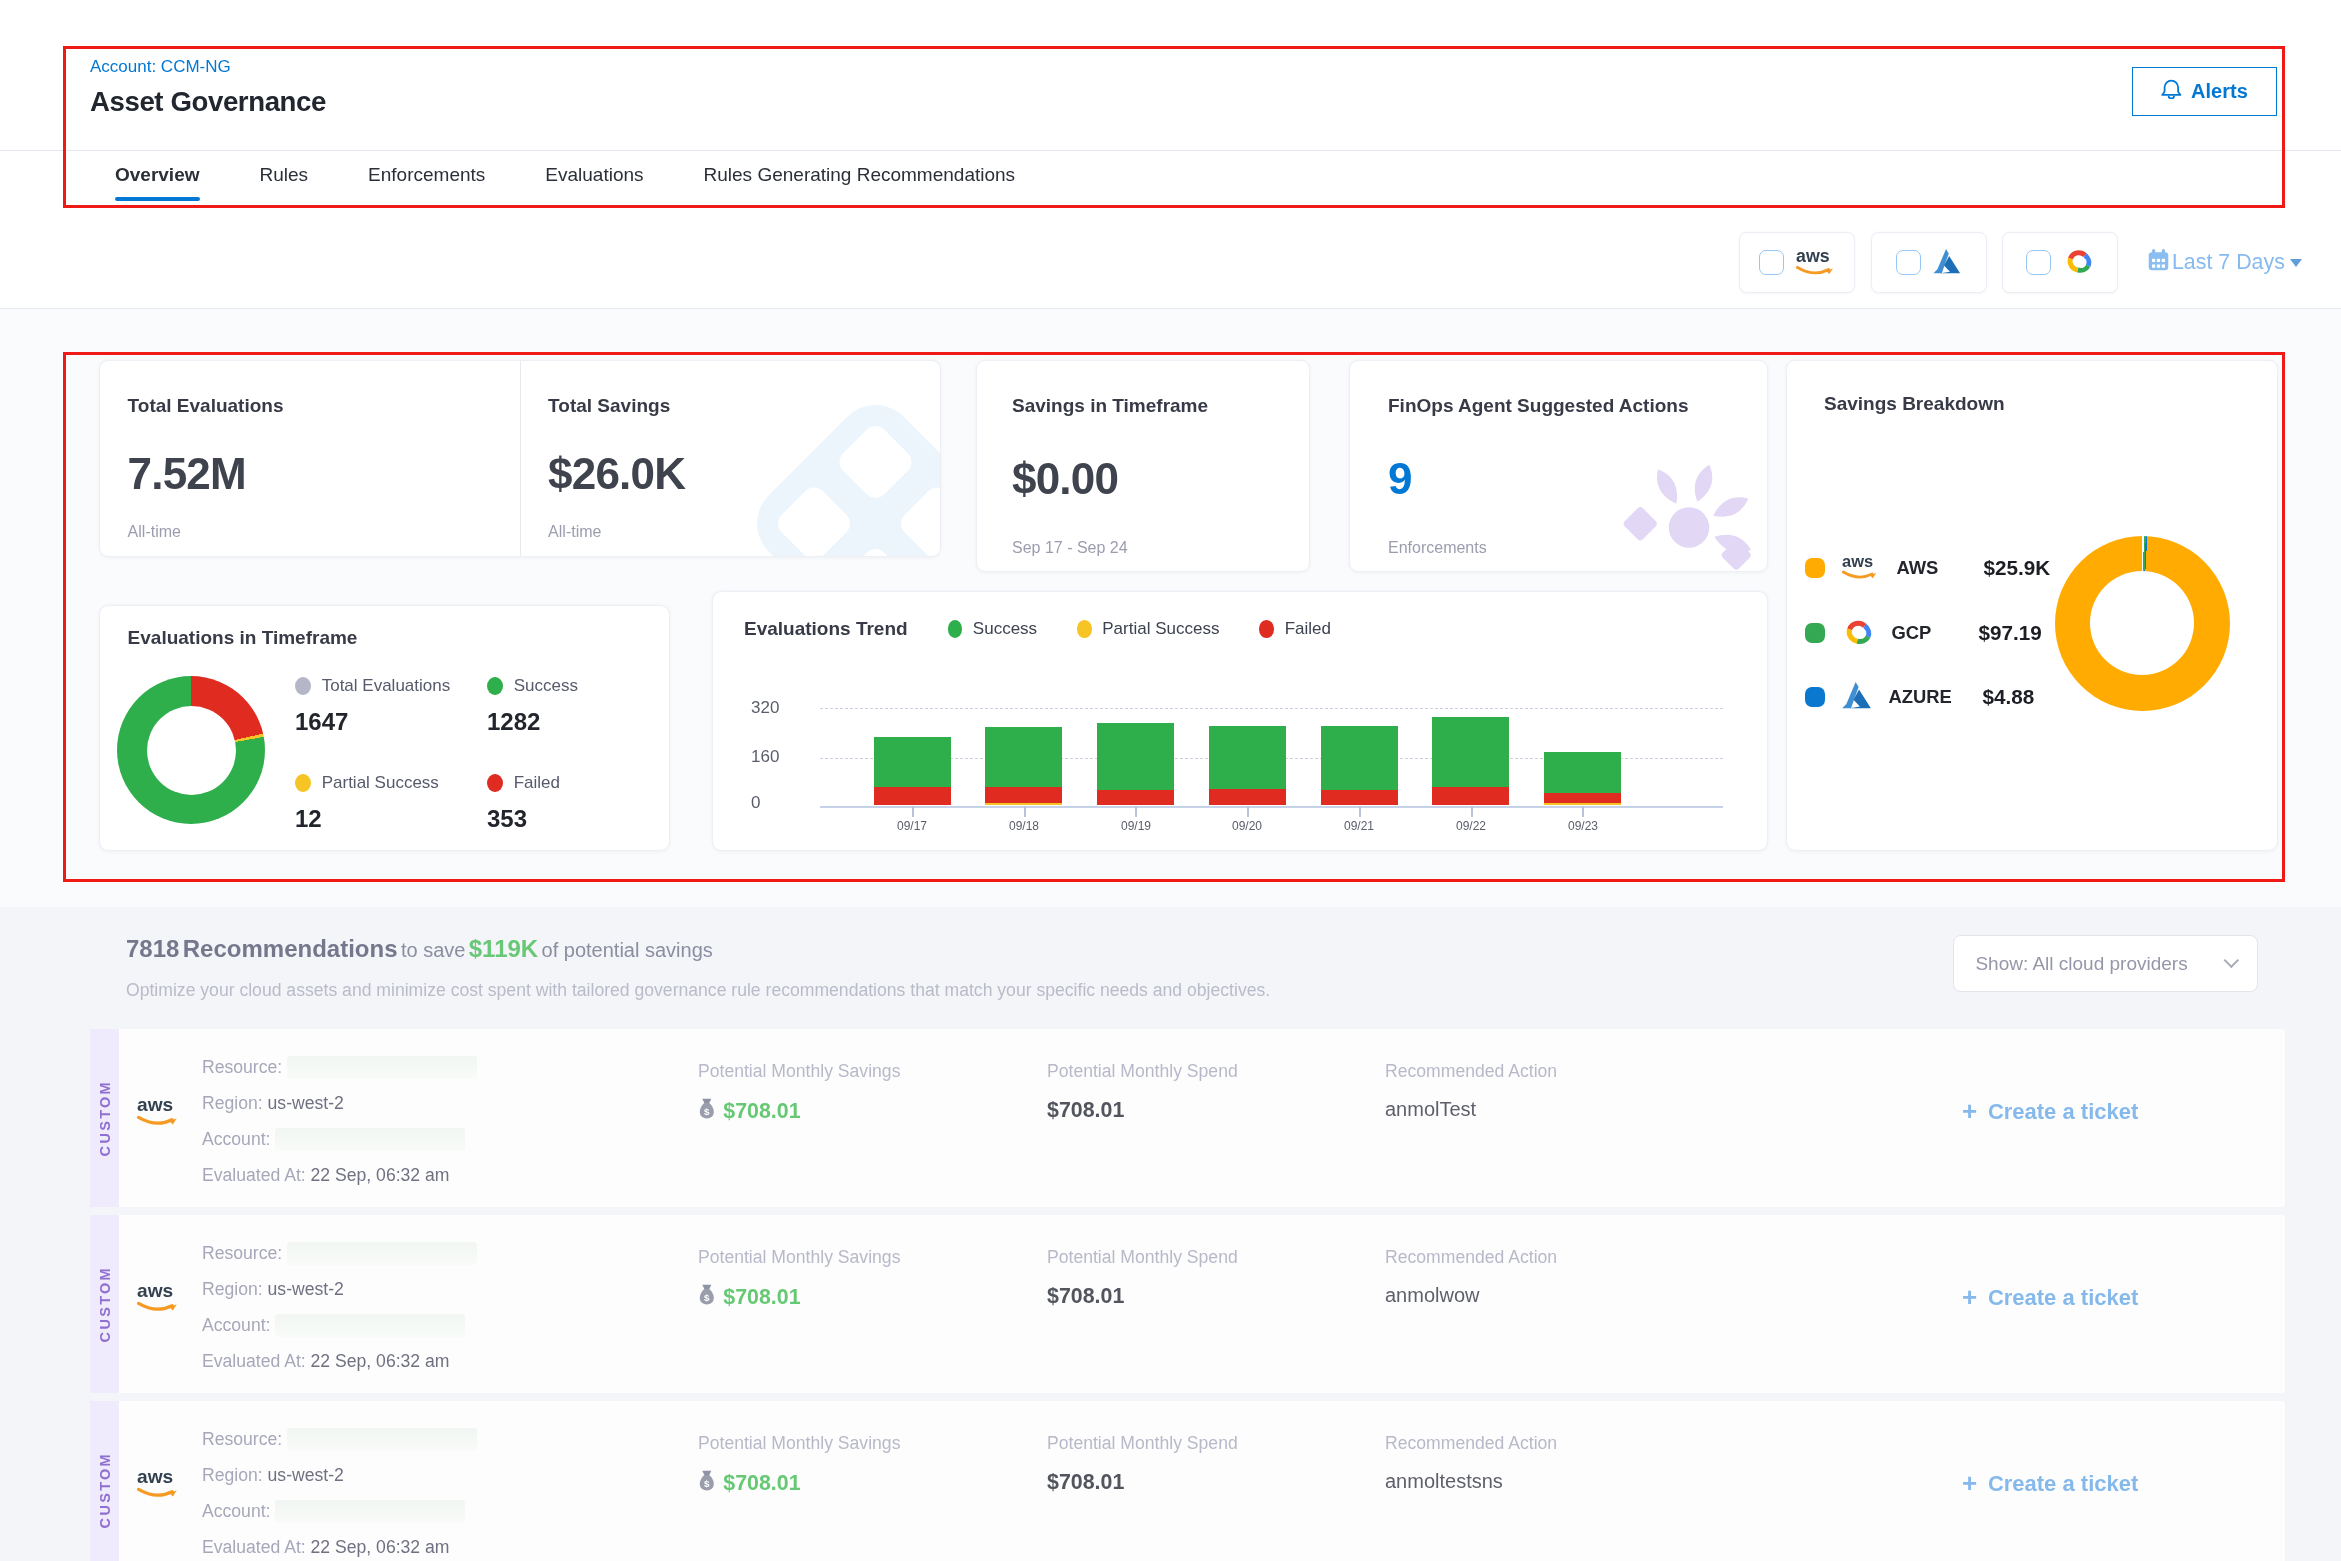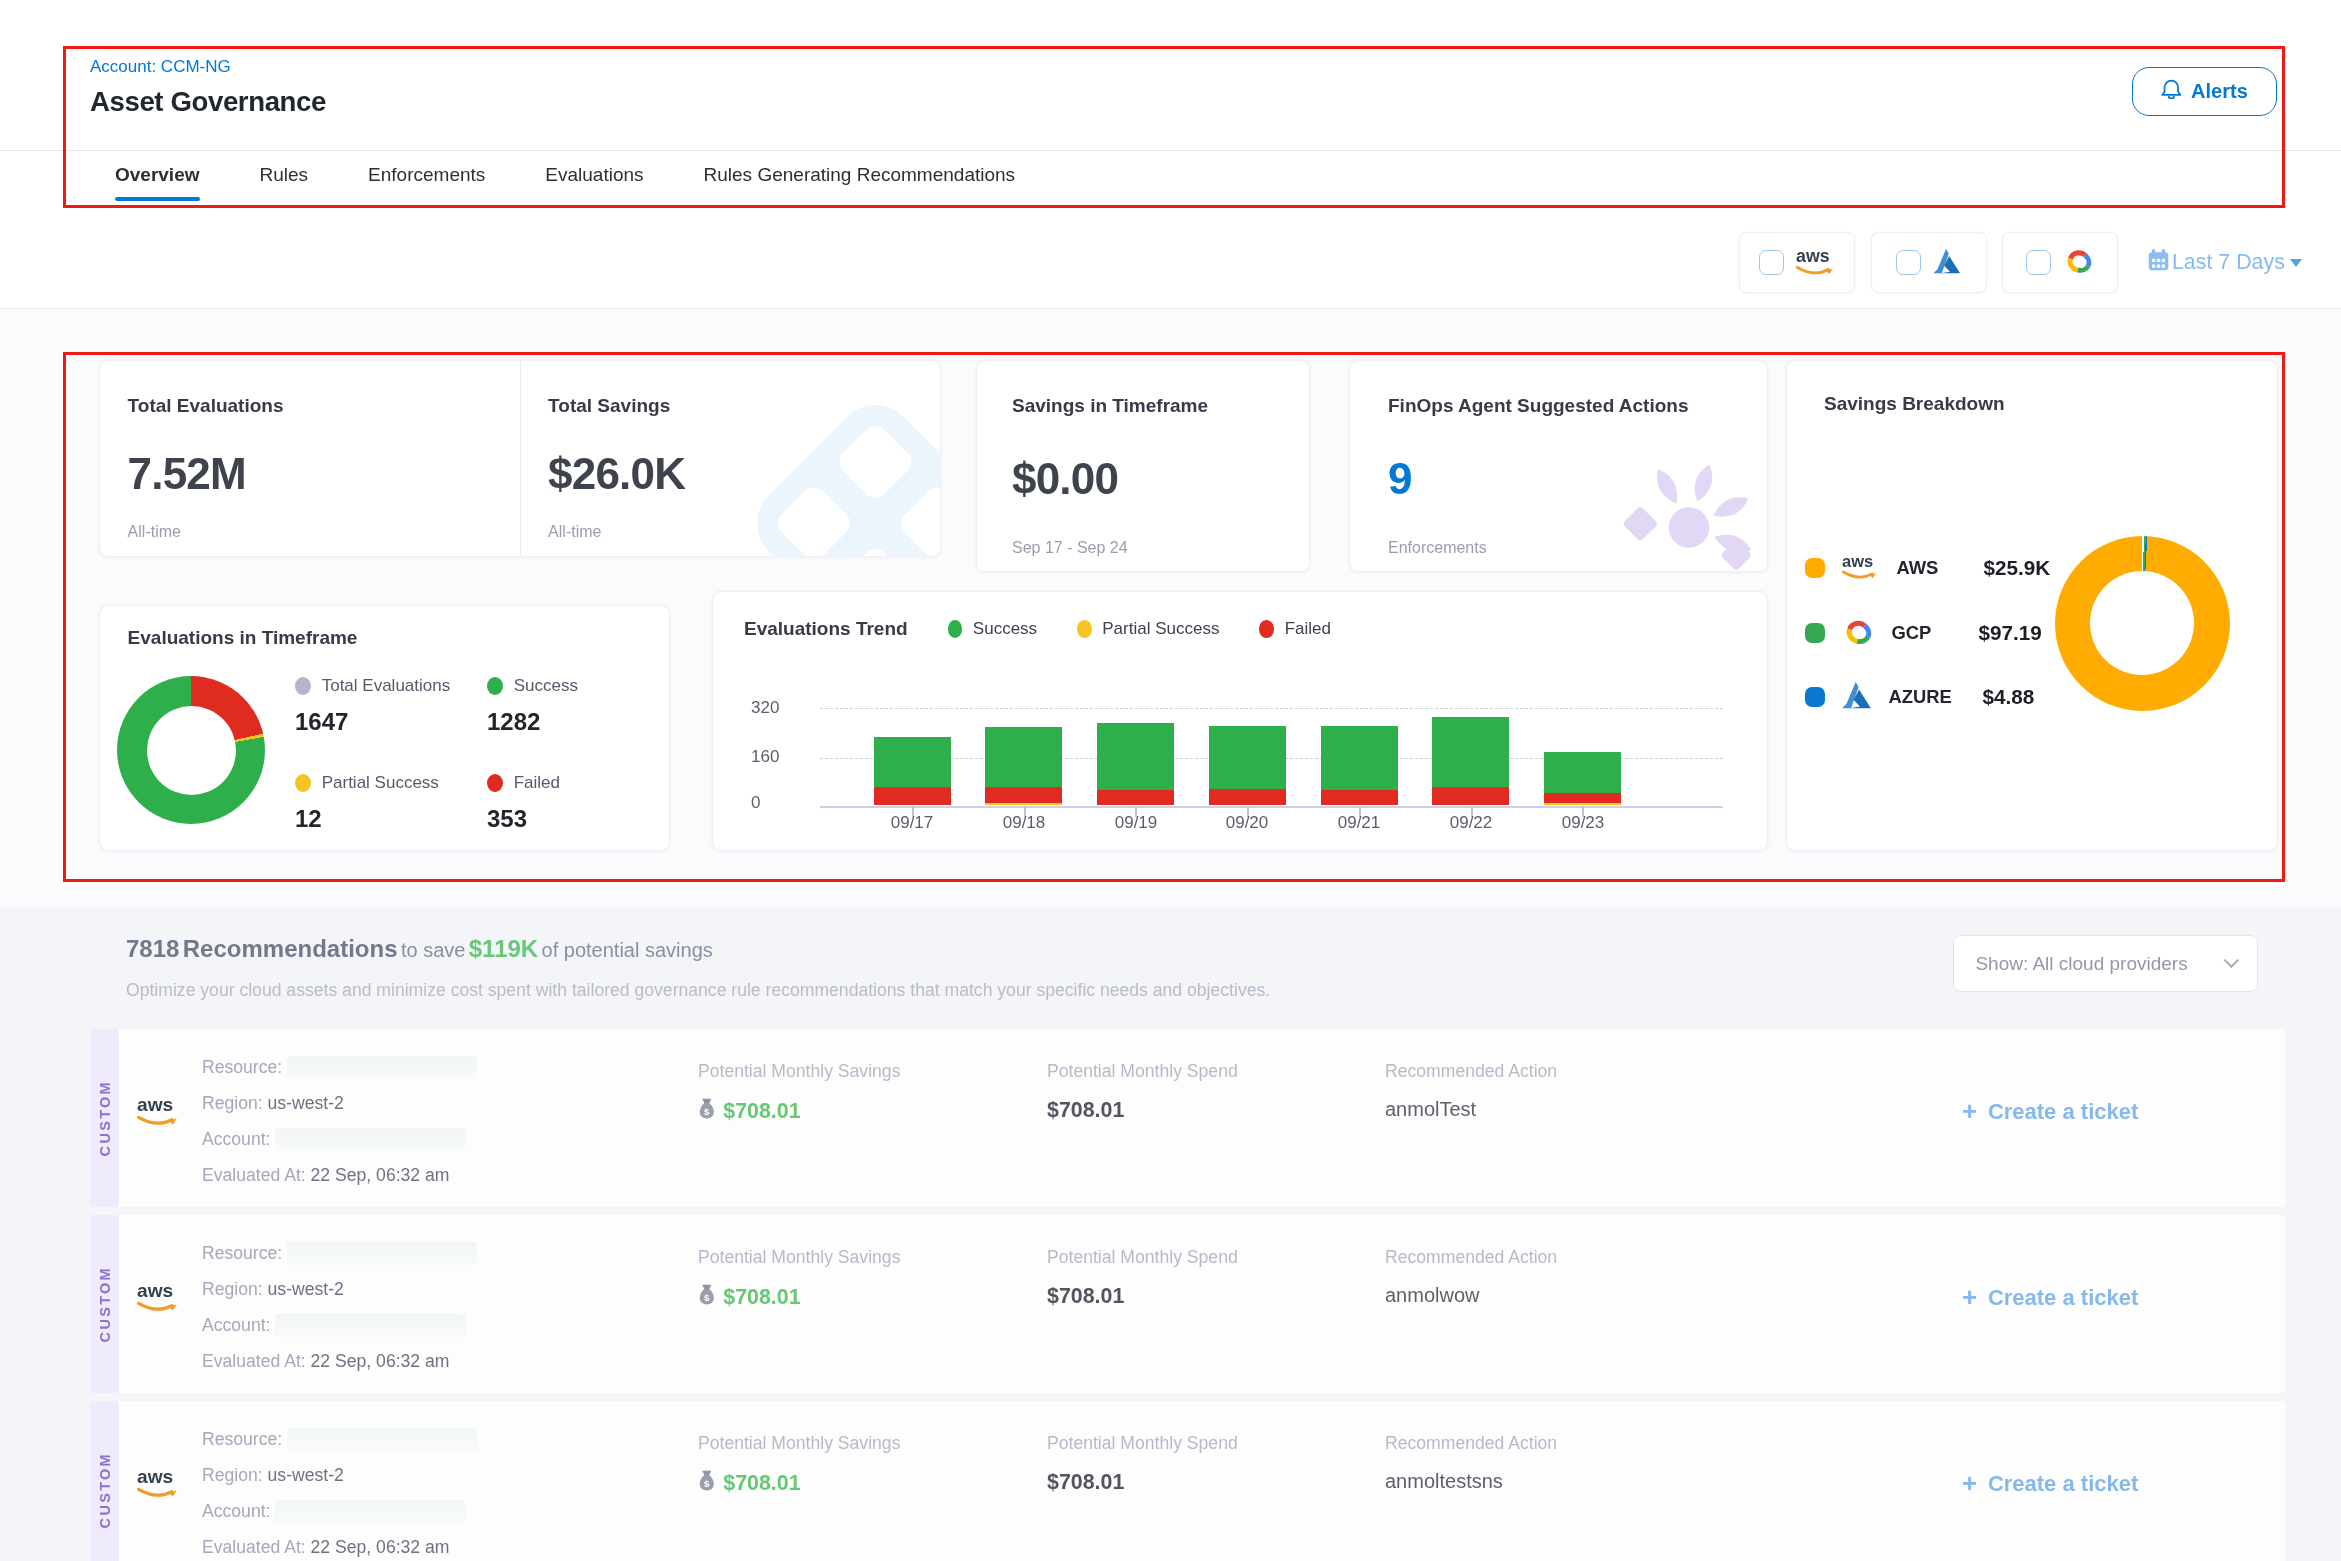--- a/index.html
+++ b/index.html
@@ -9,21 +9,21 @@
   }
   *{box-sizing:border-box; margin:0; padding:0;}
   html,body{width:2342px; height:1561px; overflow:hidden;}
   body{font-family:"Liberation Sans",sans-serif; background:#fff; position:relative; color:var(--ink);}
   .abs{position:absolute;}
 
   
   .account-link{left:90px; top:57px; font-size:17px; color:var(--blue); cursor:pointer;}
   .page-title{left:90px; top:86px; font-size:27.6px; font-weight:bold; color:var(--ink); letter-spacing:-0.4px;}
   .alerts-btn{left:2132px; top:67px; width:145px; height:49px; border:1.5px solid var(--blue);
-    border-radius:17px; background:#fff; display:flex; align-items:center; justify-content:center;
+    border-radius:0; background:#fff; display:flex; align-items:center; justify-content:center;
     gap:9.2px; color:var(--blue); font-size:20px; font-weight:bold; cursor:pointer;}
   .hdr-divider{left:0; top:150px; width:2342px; height:0.8px; background:#e5e7ee;}
   .tabs{left:99px; top:164px; display:flex; gap:44px;}
   .tab{font-size:19px; color:#2a2f38; padding-bottom:27.6px; cursor:pointer; position:relative;margin-left:16px;}
   .tab.active{font-weight:bold;}
   .tab.active::after{content:""; position:absolute; left:0; right:0; bottom:12.2px; height:4.6px;
     background:var(--blue); border-radius:2.3px;}
 
   
   .filter-row{top:232px; right:40px; display:flex; align-items:center; gap:15.3px;}
@@ -97,21 +97,21 @@
 
   
   .trend-head{position:absolute; left:31px; top:26px; display:flex; align-items:center; gap:40px;}
   .trend-legend{display:flex; align-items:center; gap:10.7px; font-size:17px; color:#3d4250;}
   .trend-legend .dot{width:14.5px; height:17.6px;}
   .grid{position:absolute; left:107px; width:903px; border-top:1.5px dashed #ccd0dd;}
   .baseline{position:absolute; left:107px; width:903px; height:1.5px; background:#c7d2e8;}
   .ylab{position:absolute; left:38px; width:55px; text-align:left; font-size:17px; color:#5b5e6a;}
   .bar-stack{position:absolute; width:77px; display:flex; flex-direction:column-reverse;}
   .x-tick{position:absolute; width:1.5px; height:10.7px; background:#b9c3da; top:214px;}
-  .x-label{position:absolute; width:92px; text-align:center; top:221px; font-size:17px; color:#5b5e6a;}
+  .x-label{position:absolute; width:92px; text-align:center; top:227px; font-size:12px; color:#5b5e6a;}
 
   
   .recs-head{left:126px; top:935px;}
   .recs-head .big{font-size:24px; font-weight:bold; color:#75778c;}
   .recs-head .mid{font-size:20px; color:#8b8da1;}
   .recs-head .amt{font-size:24px; font-weight:bold; color:#68c877;}
   .recs-sub{left:126px; top:980px; font-size:17.6px; color:#b9bbc9;}
   .show-select{left:1953px; top:935px; width:305px; height:57px; background:#fff; border:0.8px solid #e3e4ea;
     border-radius:7.7px; display:flex; align-items:center; justify-content:space-between;
     padding:0 20px 0 21.4px; font-size:19px; color:#9597a9; cursor:pointer;}

